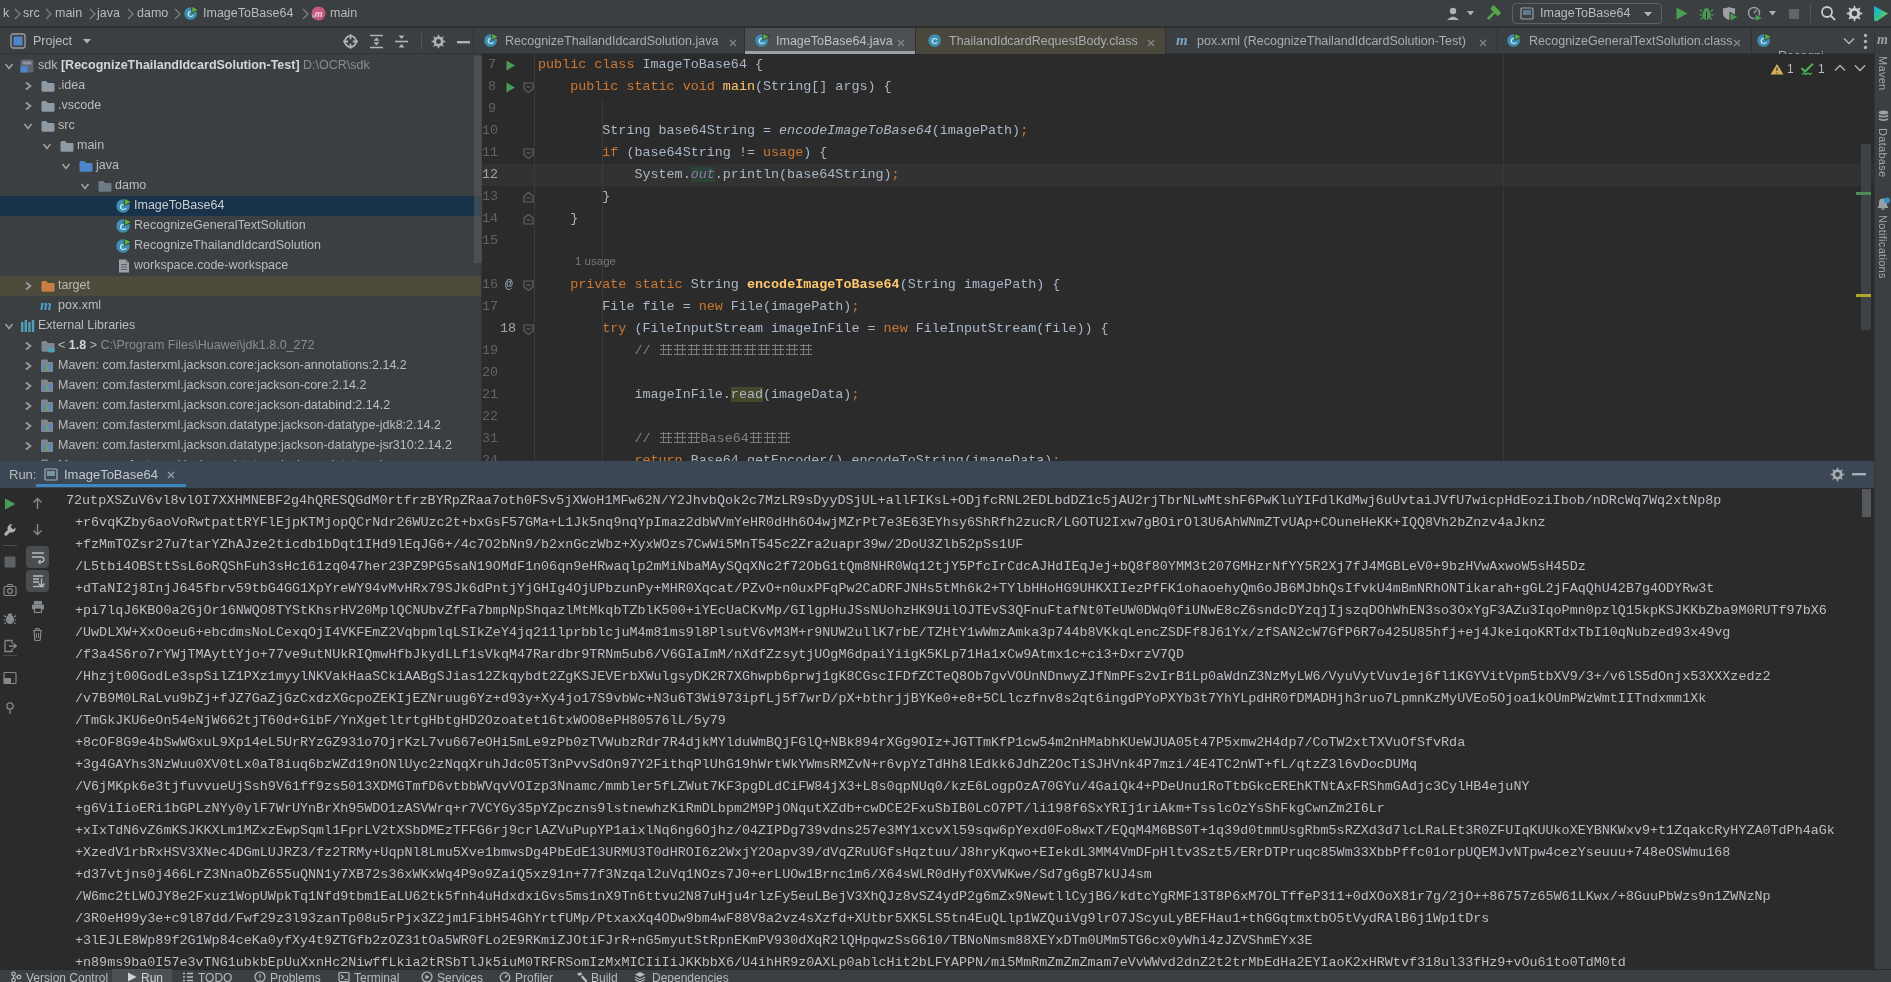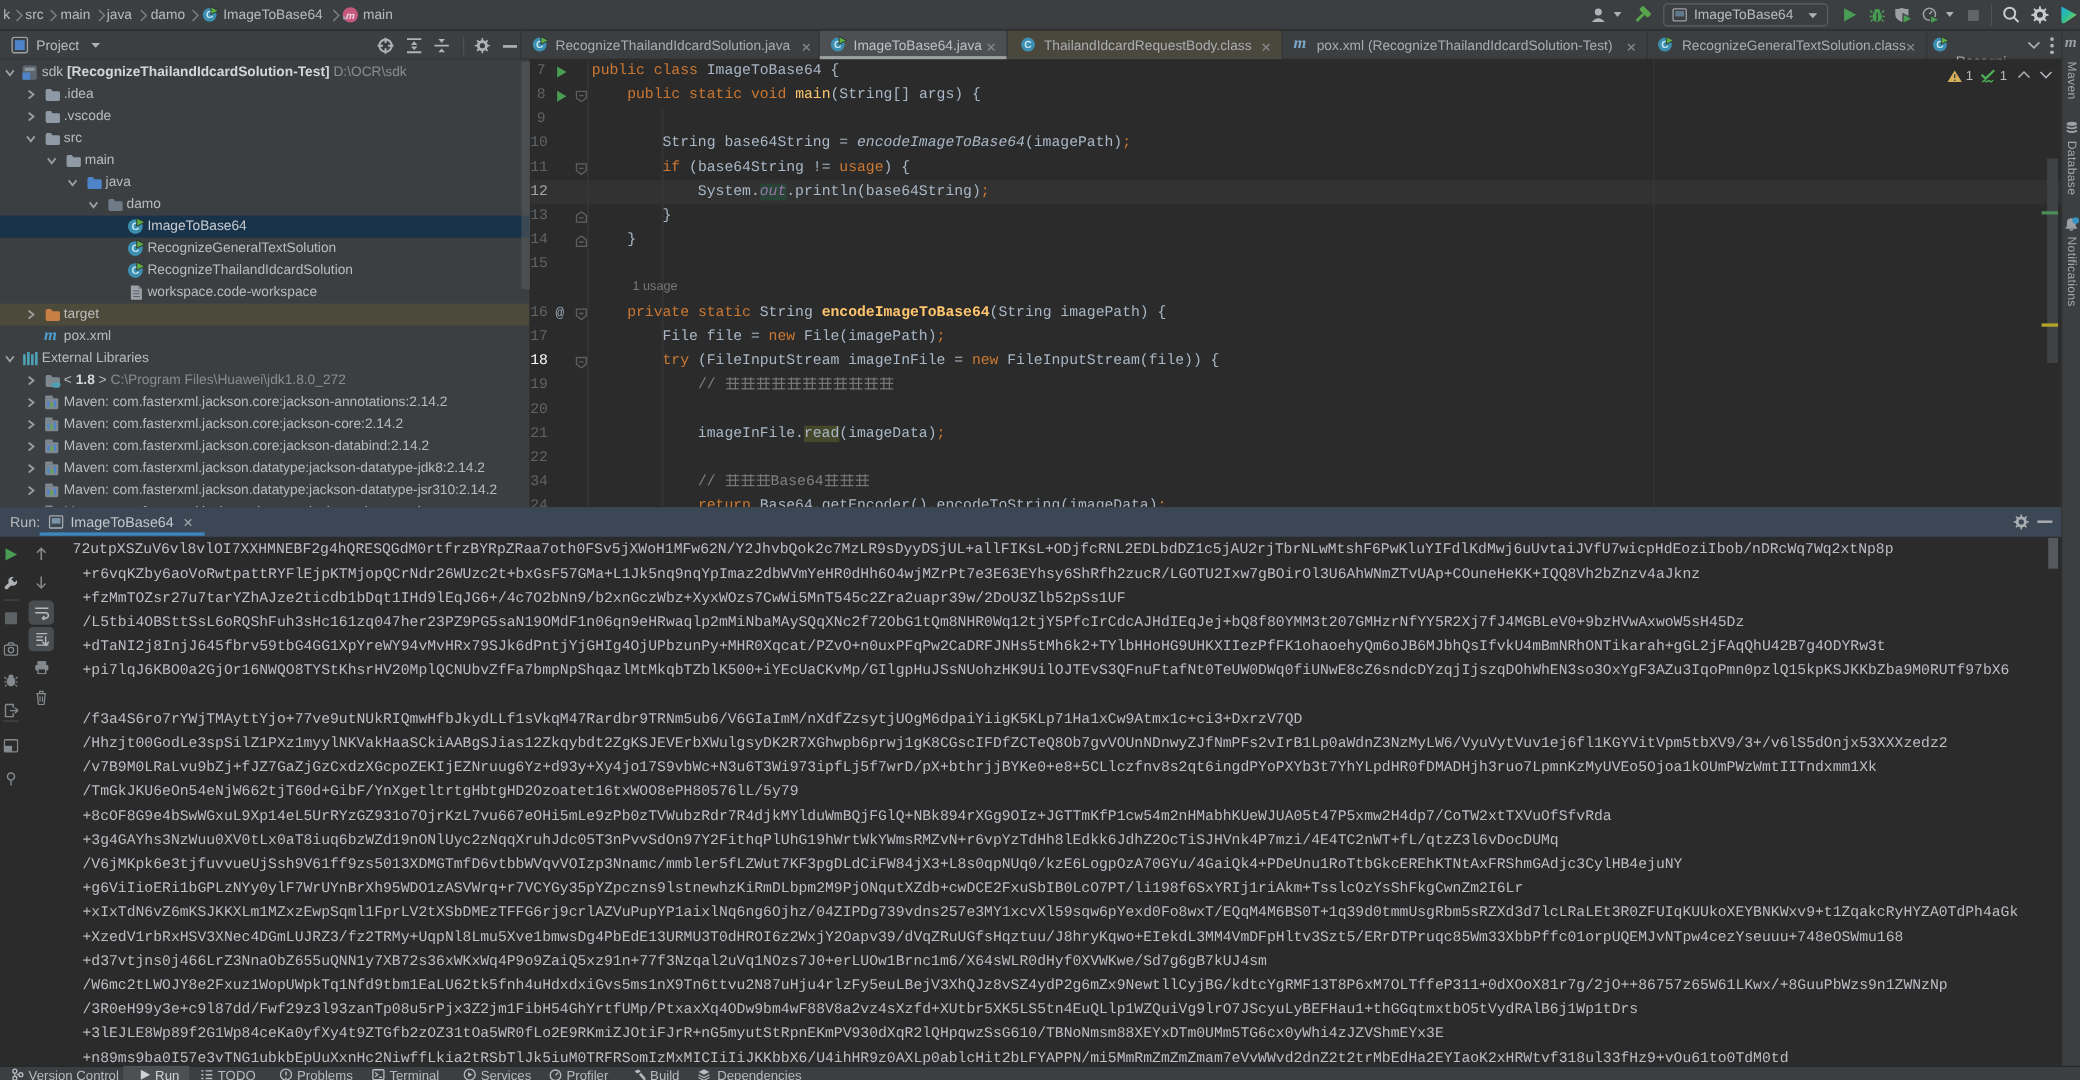--- a/index.html
+++ b/index.html
@@ -558,26 +558,26 @@
 <div class="gut" style="left:0px;top:22px;width:14px;color:#606366">8</div>
 <div class="gut" style="left:0px;top:44px;width:14px;color:#606366">9</div>
 <div class="gut" style="left:0px;top:66px;width:14px;color:#606366">10</div>
 <div class="gut" style="left:0px;top:88px;width:14px;color:#606366">11</div>
 <div class="gut" style="left:0px;top:110px;width:14px;color:#a4a3a3">12</div>
 <div class="gut" style="left:0px;top:132px;width:14px;color:#606366">13</div>
 <div class="gut" style="left:0px;top:154px;width:14px;color:#606366">14</div>
 <div class="gut" style="left:0px;top:176px;width:14px;color:#606366">15</div>
 <div class="gut" style="left:0px;top:220px;width:14px;color:#606366">16</div>
 <div class="gut" style="left:0px;top:242px;width:14px;color:#606366">17</div>
-<div class="gut" style="left:0px;top:264px;width:14px;color:#ffffff">18</div>
+<div class="gut" style="left:18px;top:264px;width:14px;color:#a3a3a3">18</div>
 <div class="gut" style="left:0px;top:286px;width:14px;color:#606366">19</div>
 <div class="gut" style="left:0px;top:308px;width:14px;color:#606366">20</div>
 <div class="gut" style="left:0px;top:330px;width:14px;color:#606366">21</div>
 <div class="gut" style="left:0px;top:352px;width:14px;color:#606366">22</div>
-<div class="gut" style="left:0px;top:374px;width:14px;color:#606366">34</div>
+<div class="gut" style="left:0px;top:374px;width:14px;color:#606366">31</div>
 <div class="gut" style="left:0px;top:396px;width:14px;color:#606366">24</div>
 <div class="abs" style="left:23px;top:6px;width:11px;height:11px">
       <svg width="11" height="11" viewBox="0 0 11 11">
         <path d="M1.5 0.5 L10 5.5 L1.5 10.5 Z" fill="#499c54"></path>
       </svg>
     </div>
 <div class="abs" style="left:23px;top:28px;width:11px;height:11px">
       <svg width="11" height="11" viewBox="0 0 11 11">
         <path d="M1.5 0.5 L10 5.5 L1.5 10.5 Z" fill="#499c54"></path>
       </svg>
@@ -795,20 +795,21 @@
       <path d="M5.4 6 v5 M7.6 6 v5" stroke="#848a8e" stroke-width="1"></path>
     </svg>
   </div>
 <div class="abs" style="left:0;top:488px;width:1874px;height:481px;overflow:hidden">
 <div class="conl" style="left:66px;top:5px">72utpXSZuV6vl8vlOI7XXHMNEBF2g4hQRESQGdM0rtfrzBYRpZRaa7oth0FSv5jXWoH1MFw62N/Y2JhvbQok2c7MzLR9sDyyDSjUL+allFIKsL+ODjfcRNL2EDLbdDZ1c5jAU2rjTbrNLwMtshF6PwKluYIFdlKdMwj6uUvtaiJVfU7wicpHdEoziIbob/nDRcWq7Wq2xtNp8p</div>
 <div class="conl" style="left:75px;top:27px">+r6vqKZby6aoVoRwtpattRYFlEjpKTMjopQCrNdr26WUzc2t+bxGsF57GMa+L1Jk5nq9nqYpImaz2dbWVmYeHR0dHh6O4wjMZrPt7e3E63EYhsy6ShRfh2zucR/LGOTU2Ixw7gBOirOl3U6AhWNmZTvUAp+COuneHeKK+IQQ8Vh2bZnzv4aJknz</div>
 <div class="conl" style="left:75px;top:49px">+fzMmTOZsr27u7tarYZhAJze2ticdb1bDqt1IHd9lEqJG6+/4c7O2bNn9/b2xnGczWbz+XyxWOzs7CwWi5MnT545c2Zra2uapr39w/2DoU3Zlb52pSs1UF</div>
 <div class="conl" style="left:75px;top:71px">/L5tbi4OBSttSsL6oRQShFuh3sHc161zq047her23PZ9PG5saN19OMdF1n06qn9eHRwaqlp2mMiNbaMAySQqXNc2f72ObG1tQm8NHR0Wq12tjY5PfcIrCdcAJHdIEqJej+bQ8f80YMM3t207GMHzrNfYY5R2Xj7fJ4MGBLeV0+9bzHVwAxwoW5sH45Dz</div>
 <div class="conl" style="left:75px;top:93px">+dTaNI2j8InjJ645fbrv59tbG4GG1XpYreWY94vMvHRx79SJk6dPntjYjGHIg4OjUPbzunPy+MHR0Xqcat/PZvO+n0uxPFqPw2CaDRFJNHs5tMh6k2+TYlbHHoHG9UHKXIIezPfFK1ohaoehyQm6oJB6MJbhQsIfvkU4mBmNRhONTikarah+gGL2jFAqQhU42B7g4ODYRw3t</div>
 <div class="conl" style="left:75px;top:115px">+pi7lqJ6KBO0a2GjOr16NWQO8TYStKhsrHV20MplQCNUbvZfFa7bmpNpShqazlMtMkqbTZblK500+iYEcUaCKvMp/GIlgpHuJSsNUohzHK9UilOJTEvS3QFnuFtafNt0TeUW0DWq0fiUNwE8cZ6sndcDYzqjIjszqDOhWhEN3so3OxYgF3AZu3IqoPmn0pzlQ15kpKSJKKbZba9M0RUTf97bX6</div>
+<div class="conl" style="left:75px;top:137px">/UwDLXW+XxOoeu6+ebcdmsNoLCexqOjI4VKFEmZ2VqbpmlqLSIkZeY4jq211lprbblcjuM4m81ms9l8PlsutV6vM3M+r9NUW2ullK7rbE/TZHtY1wWmzAmka3p744b8VKkqLencZSDFf8J61Yx/zfSAN2cW7GfP6R7o425U85hfj+ej4JkeiqoKRTdxTbI10qNubzed93x49vg</div>
 <div class="conl" style="left:75px;top:159px">/f3a4S6ro7rYWjTMAyttYjo+77ve9utNUkRIQmwHfbJkydLLf1sVkqM47Rardbr9TRNm5ub6/V6GIaImM/nXdfZzsytjUOgM6dpaiYiigK5KLp71Ha1xCw9Atmx1c+ci3+DxrzV7QD</div>
 <div class="conl" style="left:75px;top:181px">/Hhzjt00GodLe3spSilZ1PXz1myylNKVakHaaSCkiAABgSJias12Zkqybdt2ZgKSJEVErbXWulgsyDK2R7XGhwpb6prwj1gK8CGscIFDfZCTeQ8Ob7gvVOUnNDnwyZJfNmPFs2vIrB1Lp0aWdnZ3NzMyLW6/VyuVytVuv1ej6fl1KGYVitVpm5tbXV9/3+/v6lS5dOnjx53XXXzedz2</div>
 <div class="conl" style="left:75px;top:203px">/v7B9M0LRaLvu9bZj+fJZ7GaZjGzCxdzXGcpoZEKIjEZNruug6Yz+d93y+Xy4jo17S9vbWc+N3u6T3Wi973ipfLj5f7wrD/pX+bthrjjBYKe0+e8+5CLlczfnv8s2qt6ingdPYoPXYb3t7YhYLpdHR0fDMADHjh3ruo7LpmnKzMyUVEo5Ojoa1kOUmPWzWmtIITndxmm1Xk</div>
 <div class="conl" style="left:75px;top:225px">/TmGkJKU6eOn54eNjW662tjT60d+GibF/YnXgetltrtgHbtgHD2Ozoatet16txWOO8ePH80576lL/5y79</div>
 <div class="conl" style="left:75px;top:247px">+8cOF8G9e4bSwWGxuL9Xp14eL5UrRYzGZ931o7OjrKzL7vu667eOHi5mLe9zPb0zTVWubzRdr7R4djkMYlduWmBQjFGlQ+NBk894rXGg9OIz+JGTTmKfP1cw54m2nHMabhKUeWJUA05t47P5xmw2H4dp7/CoTW2xtTXVuOfSfvRda</div>
 <div class="conl" style="left:75px;top:269px">+3g4GAYhs3NzWuu0XV0tLx0aT8iuq6bzWZd19nONlUyc2zNqqXruhJdc05T3nPvvSdOn97Y2FithqPlUhG19hWrtWkYWmsRMZvN+r6vpYzTdHh8lEdkk6JdhZ2OcTiSJHVnk4P7mzi/4E4TC2nWT+fL/qtzZ3l6vDocDUMq</div>
 <div class="conl" style="left:75px;top:291px">/V6jMKpk6e3tjfuvvueUjSsh9V61ff9zs5013XDMGTmfD6vtbbWVqvVOIzp3Nnamc/mmbler5fLZWut7KF3pgDLdCiFW84jX3+L8s0qpNUq0/kzE6LogpOzA70GYu/4GaiQk4+PDeUnu1RoTtbGkcEREhKTNtAxFRShmGAdjc3CylHB4ejuNY</div>
 <div class="conl" style="left:75px;top:313px">+g6ViIioERi1bGPLzNYy0ylF7WrUYnBrXh95WDO1zASVWrq+r7VCYGy35pYZpczns9lstnewhzKiRmDLbpm2M9PjONqutXZdb+cwDCE2FxuSbIB0LcO7PT/li198f6SxYRIj1riAkm+TsslcOzYsShFkgCwnZm2I6Lr</div>
 <div class="conl" style="left:75px;top:335px">+xIxTdN6vZ6mKSJKKXLm1MZxzEwpSqml1FprLV2tXSbDMEzTFFG6rj9crlAZVuPupYP1aixlNq6ng6Ojhz/04ZIPDg739vdns257e3MY1xcvXl59sqw6pYexd0Fo8wxT/EQqM4M6BS0T+1q39d0tmmUsgRbm5sRZXd3d7lcLRaLEt3R0ZFUIqKUUkoXEYBNKWxv9+t1ZqakcRyHYZA0TdPh4aGk</div>
 <div class="conl" style="left:75px;top:357px">+XzedV1rbRxHSV3XNec4DGmLUJRZ3/fz2TRMy+UqpNl8Lmu5Xve1bmwsDg4PbEdE13URMU3T0dHROI6z2WxjY2Oapv39/dVqZRuUGfsHqztuu/J8hryKqwo+EIekdL3MM4VmDFpHltv3Szt5/ERrDTPruqc85Wm33XbbPffc01orpUQEMJvNTpw4cezYseuuu+748eOSWmu168</div>

